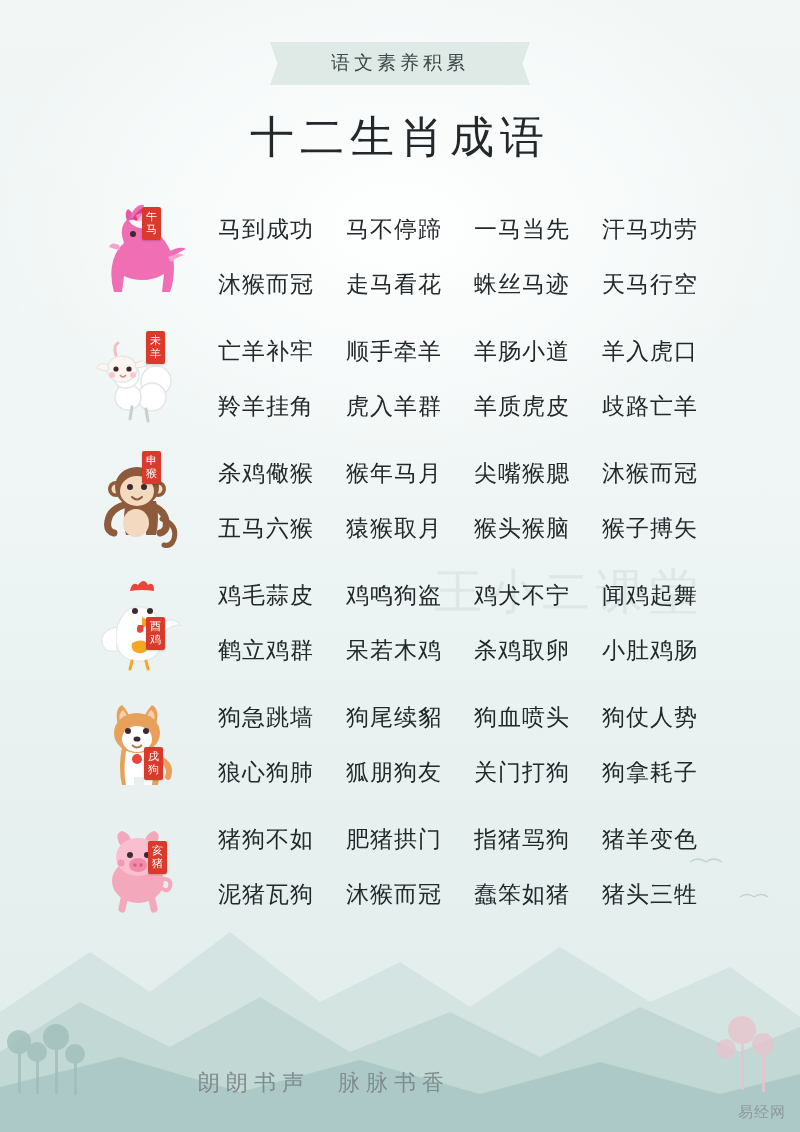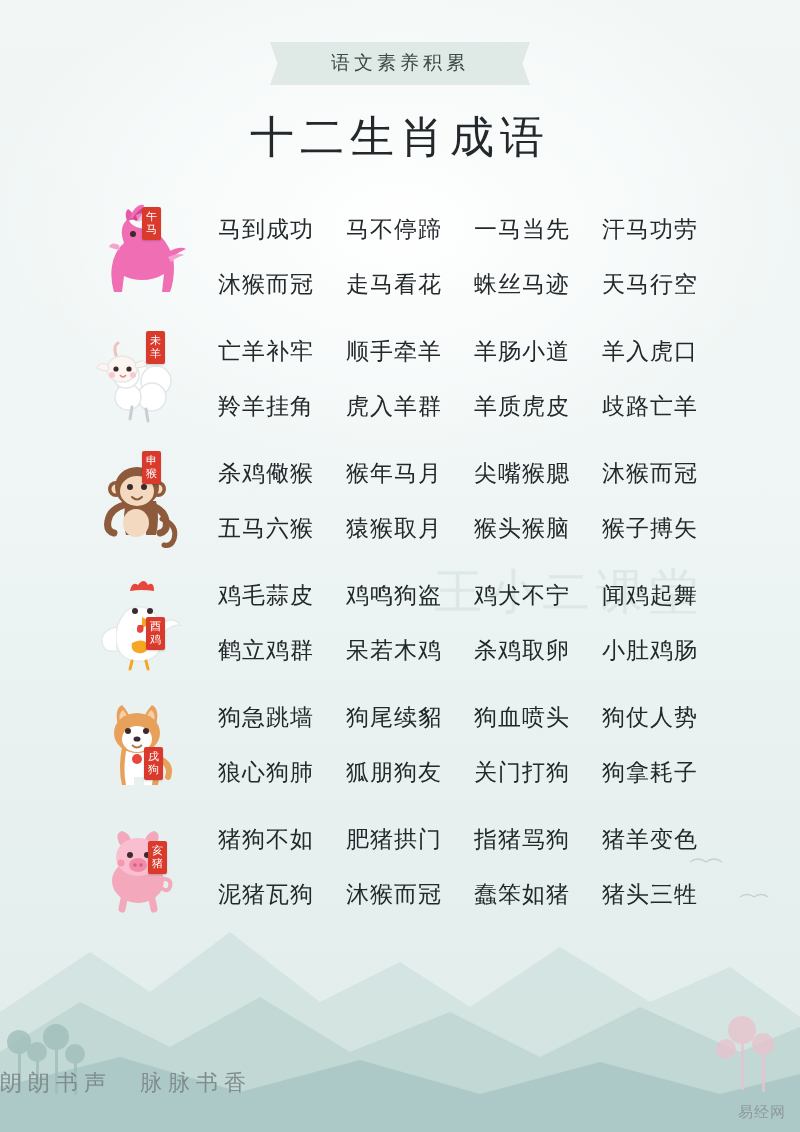--- a/index.html
+++ b/index.html
@@ -148,20 +148,21 @@
     letter-spacing: 1px;
     font-family: "DejaVu Serif", serif;
     white-space: nowrap;
   }
 
   .footer {
     position: absolute;
     bottom: 34px;
     left: 0;
     width: 648px;
+    text-align: center;
     font-size: 22px;
     color: #7f8c8e;
     letter-spacing: 6px;
     font-family: "DejaVu Serif", serif;
   }
 </style>
 </head>
 <body>
 
 <div class="page">

